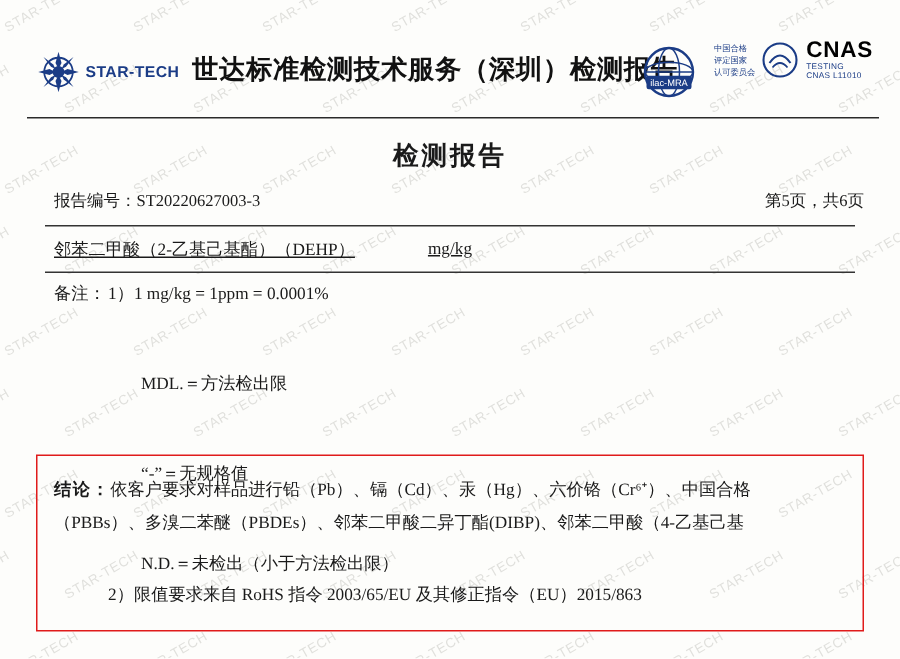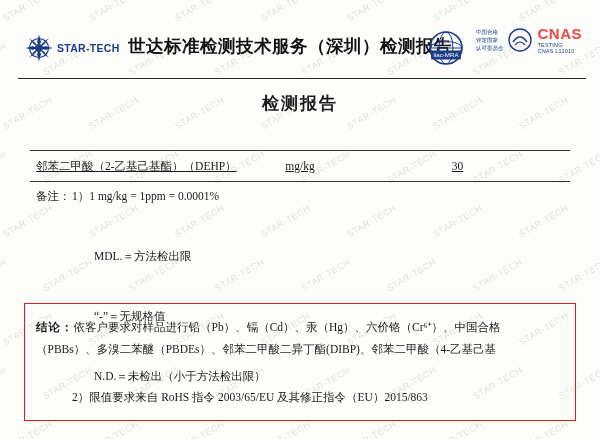--- a/index.html
+++ b/index.html
@@ -107,21 +107,21 @@
     height: 26px;
     position: relative;
   }
   .cnas-texts {
     line-height: 1.05;
   }
   .cnas-big {
     font-family: "Liberation Sans", sans-serif;
     font-size: 15px;
     font-weight: bold;
-    color: #ef4444;
+    color: #000000;
     letter-spacing: 0.5px;
   }
   .cnas-cn {
     font-size: 5.5px;
     color: #1b3c86;
     letter-spacing: 0px;
   }
   .cnas-sub {
     font-family: "Liberation Sans", sans-serif;
     font-size: 5.5px;
@@ -385,25 +385,28 @@
           <div class="cnas-sub">CNAS L11010</div>
         </span>
       </span>
     </div>
   </div>
 
   <div class="rule"></div>
 
   <div class="doc-title">检测报告</div>
 
+  <div class="meta">
+    <span class="meta-left"><span>报告编号：</span><span>ST20220627003-3</span></span>
+    <span class="meta-right">第5页，共6页</span>
+  </div>
 
   <div class="table">
     <div class="cell c-name">邻苯二甲酸（2-乙基己基酯）（DEHP）</div>
     <div class="cell c-unit">mg/kg</div>
-    <div class="cell c-mdl">30</div>
   </div>
 
   <div class="notes">
     <div class="note-row">
       <span class="note-label">备注：</span>
       <span>1）1 mg/kg = 1ppm = 0.0001%</span>
     </div>
     <div class="note-row note-indent-2">
       <span>MDL.＝方法检出限</span>
     </div>

